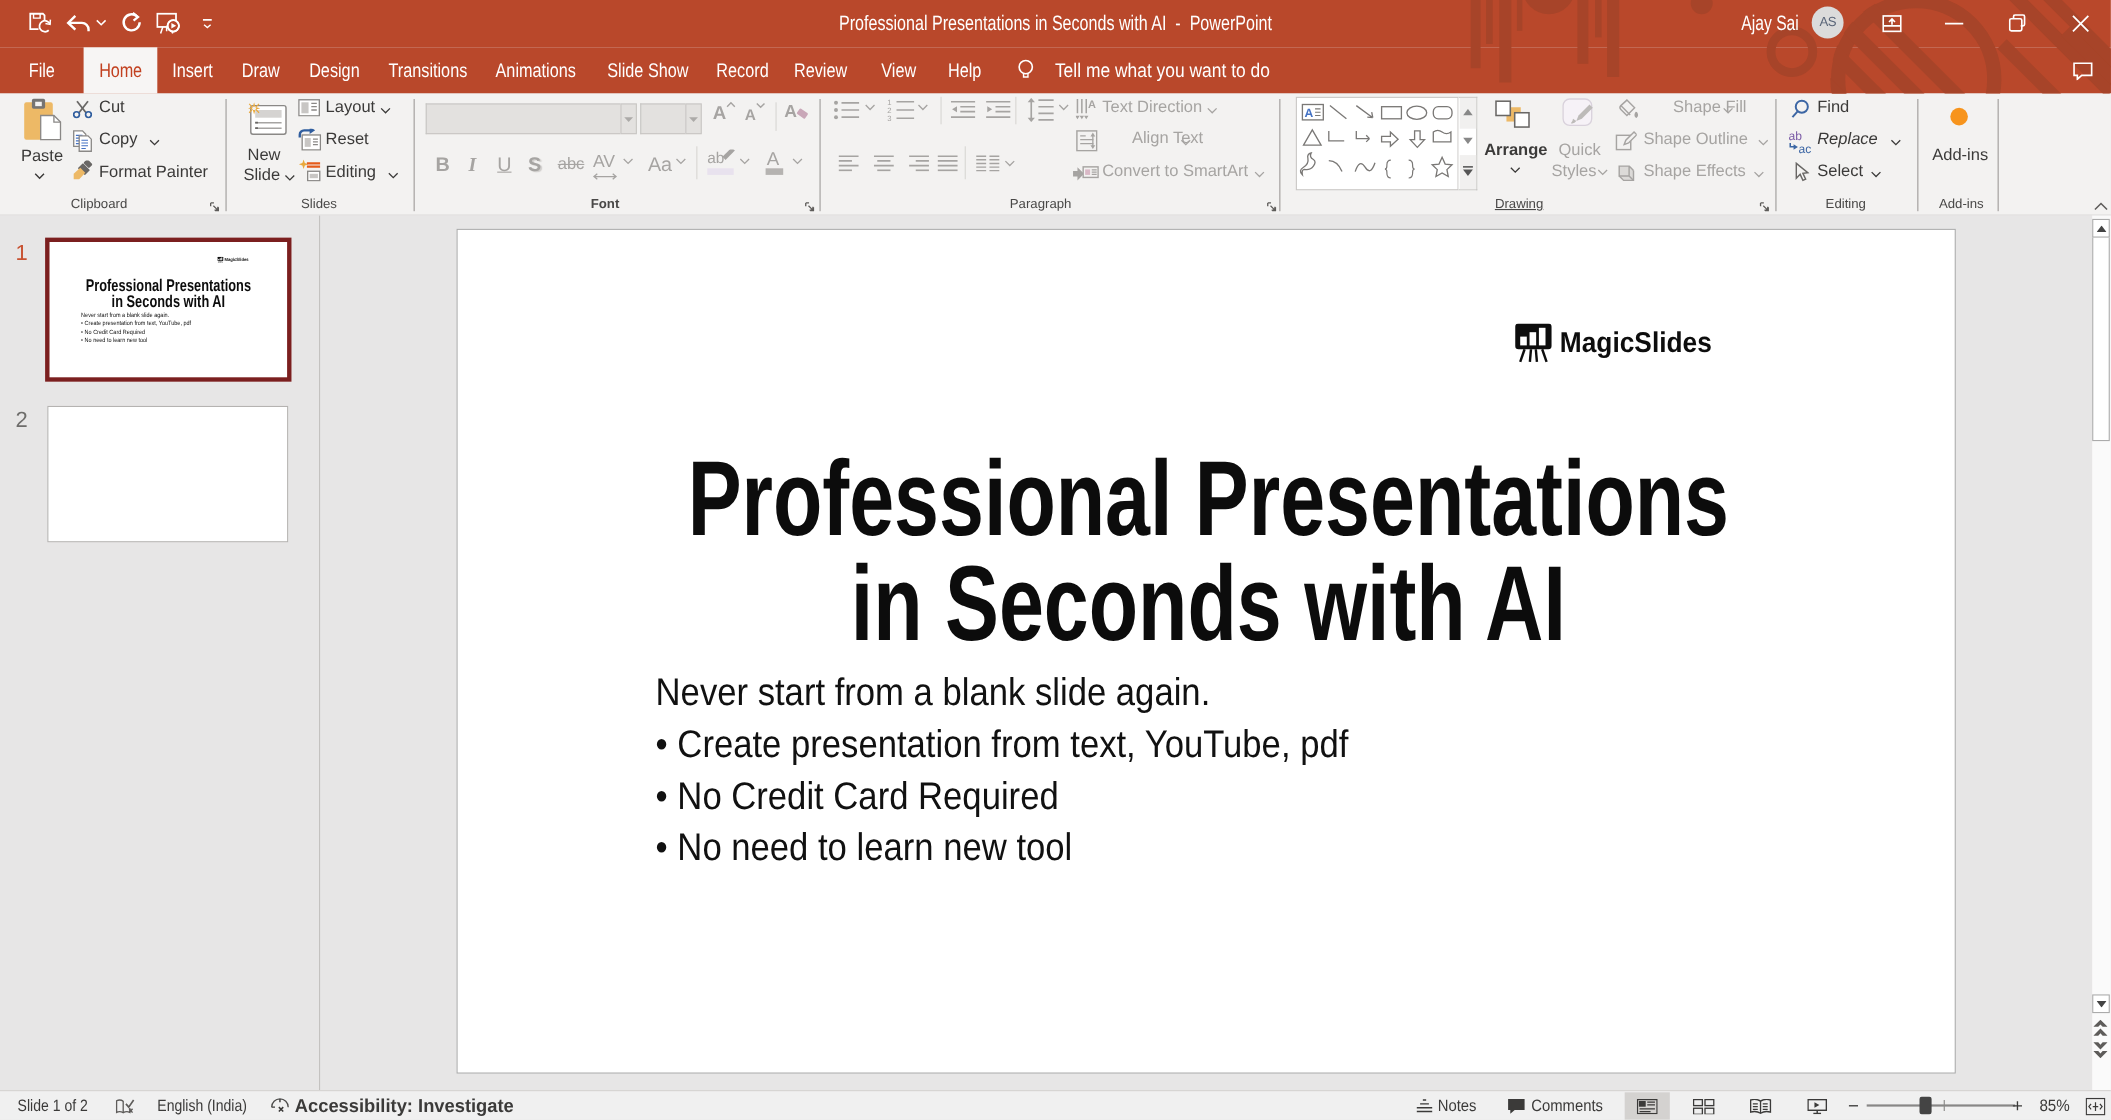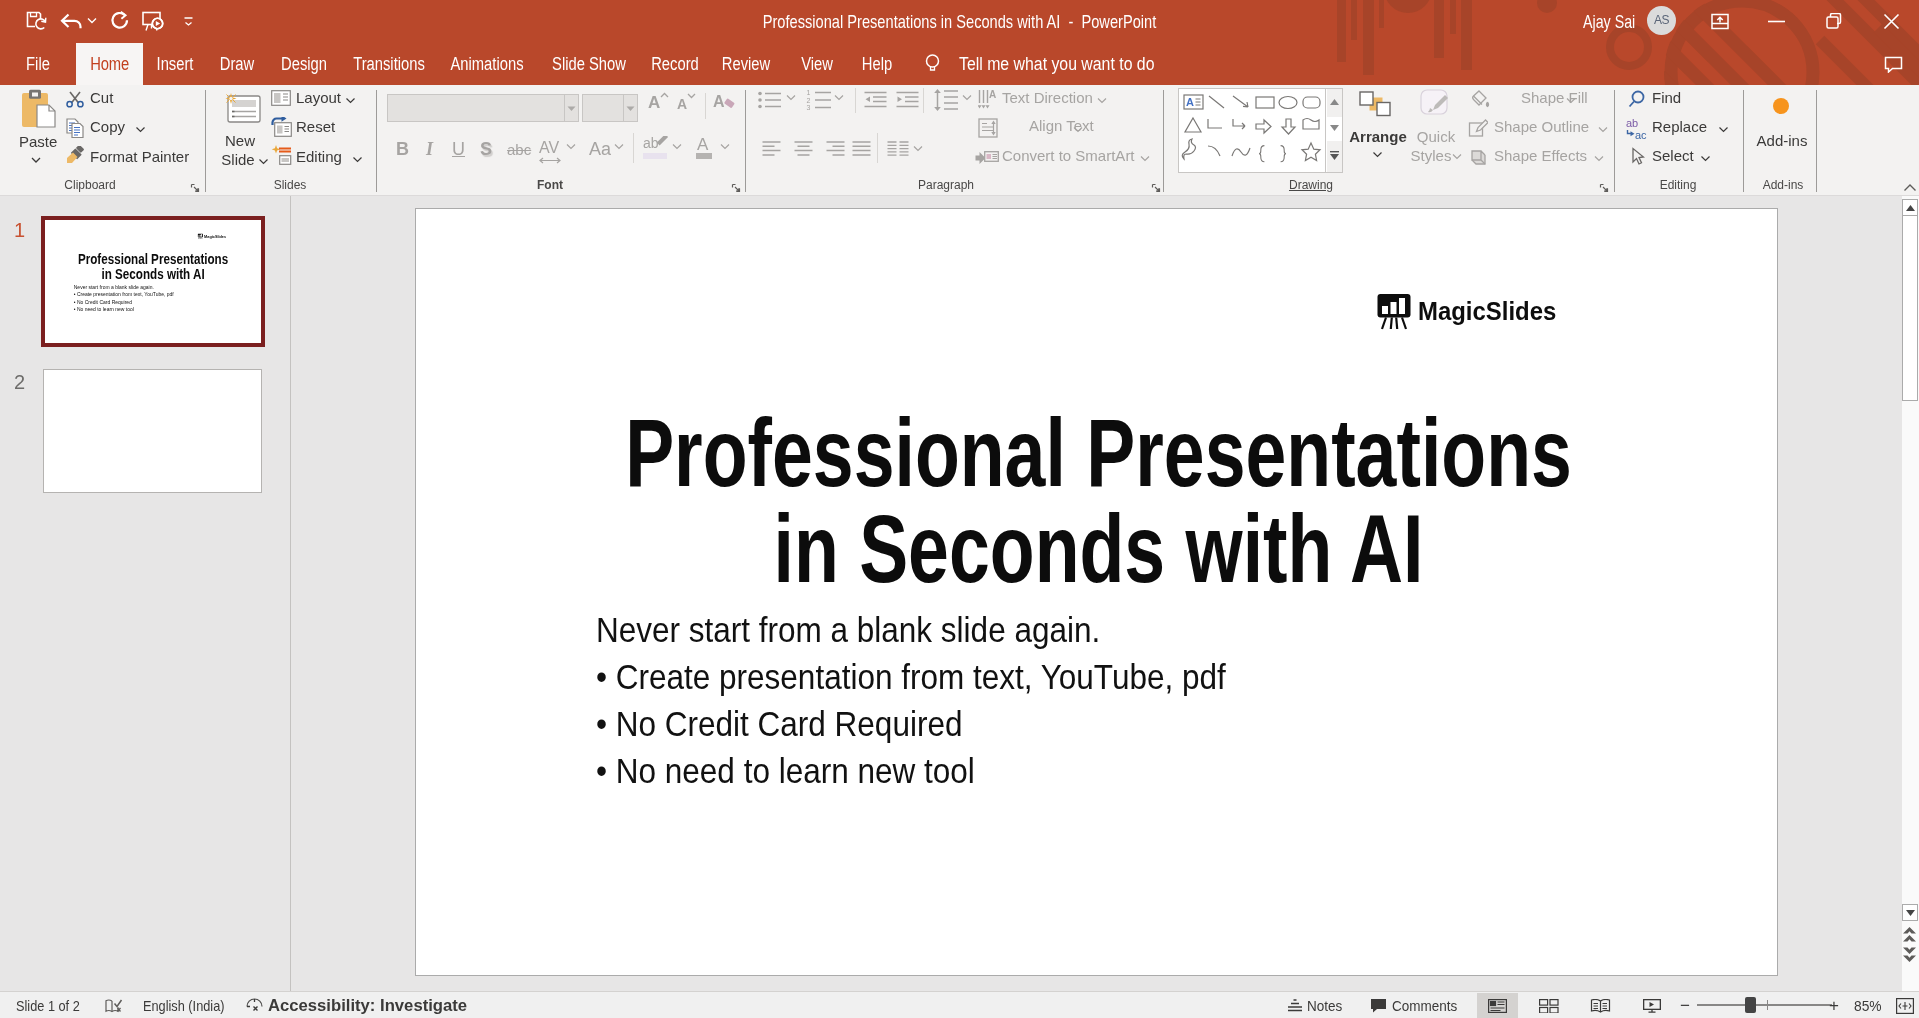--- a/index.html
+++ b/index.html
@@ -537,38 +537,38 @@
     </svg>
   <svg class="abs" style="left:1468px;top:62px;" width="20" height="20" viewBox="0 0 20 20" fill="none" stroke="#A6A4A2" stroke-width="1.3">
     <path d="M4 4 h9 l4 4 v9 h-9 l-4 -4 z" fill="#DCDAD8" stroke="none"></path>
     <path d="M4 4 h9 v9 h-9 z M13 4 l4 4 M13 13 l4 4 M13 13 l4 4"></path>
     <path d="M17 8 v9 h-9 l-4 -4" fill="none"></path>
   </svg>
   <div class="rgray" style="left:1494px;top:62px;">Shape Effects</div>
   <svg class="abs" style="left:1594px;top:70px;" width="10" height="7" viewBox="0 0 10 7" fill="none" stroke="#A6A4A2" stroke-width="1.2">
       <path d="M1 1.5 L5 5.5 L9 1.5"></path>
     </svg>
-  <div class="glabel" style="left:1261px;width:100px;text-decoration:underline;">Drawing</div>
+  <div class="glabel" style="left:1331px;width:100px;text-decoration:underline;">Drawing</div>
   <svg class="dlg" style="left:1598px;" viewBox="0 0 12 12" fill="none" stroke="#5E5C5A" stroke-width="1.2">
     <path d="M2.5 2.5 h3 M2.5 2.5 v3 M9.5 6.5 v3 h-3"></path>
     <path d="M5 5 L9 9 M9 9 v-3 M9 9 h-3" stroke-width="1.1"></path>
   </svg>
 
   <svg class="abs" style="left:1628px;top:5px;" width="18" height="18" viewBox="0 0 18 18" fill="none" stroke="#3C66A4" stroke-width="1.8">
     <circle cx="10" cy="7" r="5.5"></circle>
     <path d="M6 11.5 L1.5 16.5"></path>
   </svg>
   <div class="rtext" style="left:1652px;top:4px;">Find</div>
   <svg class="abs" style="left:1626px;top:33px;" width="24" height="22" viewBox="0 0 24 22">
     <text x="0" y="9" font-size="11" fill="#7B5BA6" font-family="Liberation Sans">ab</text>
     <text x="9" y="21" font-size="11" fill="#3C66A4" font-family="Liberation Sans">ac</text>
     <path d="M1.5 12 v3.5 h3.5" fill="none" stroke="#3C66A4" stroke-width="1.4"></path>
     <path d="M4.5 13.2 L8.5 15.7 L4.5 18.2 z" fill="#3C66A4"></path>
   </svg>
-  <div class="rtext" style="left:1652px;top:33px;">Replace</div>
+  <div class="rtext" style="left:1652px;top:33px;font-style:italic;">Replace</div>
   <svg class="abs" style="left:1718px;top:41px;" width="11" height="8" viewBox="0 0 11 8" fill="none" stroke="#3B3A39" stroke-width="1.2">
       <path d="M1.5 1.5 L5.5 5.5 L9.5 1.5"></path>
     </svg>
   <svg class="abs" style="left:1630px;top:62px;" width="15" height="19" viewBox="0 0 15 19" fill="none" stroke="#696765" stroke-width="1.3">
     <path d="M3 1.5 L3 15 L6.5 11.5 L9 17 L11.5 15.8 L9 10.5 L13.5 10 z"></path>
   </svg>
   <div class="rtext" style="left:1652px;top:62px;">Select</div>
   <svg class="abs" style="left:1700px;top:70px;" width="11" height="8" viewBox="0 0 11 8" fill="none" stroke="#3B3A39" stroke-width="1.2">
       <path d="M1.5 1.5 L5.5 5.5 L9.5 1.5"></path>
     </svg>

